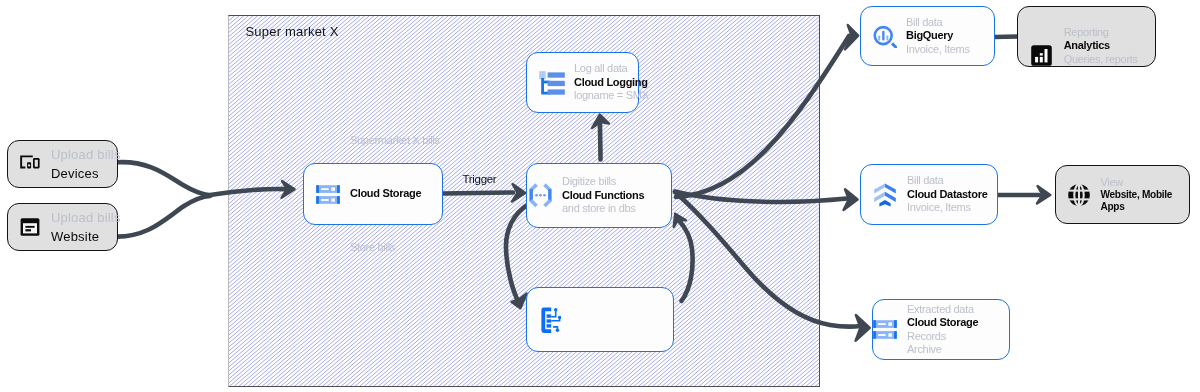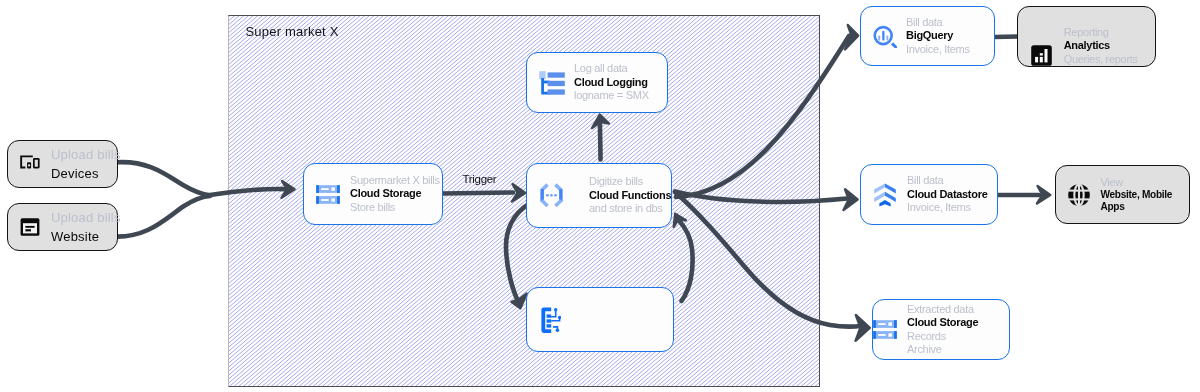--- a/index.html
+++ b/index.html
@@ -126,46 +126,46 @@
         <rect x="21.1" y="0.2" width="2.7" height="7.7" fill="#1a73e8"></rect>
         <rect x="5.1" y="3.2" width="7.6" height="1.8" fill="#ffffff"></rect>
         <rect x="15.4" y="2.4" width="3.5" height="3.4" fill="#ffffff"></rect>
         <rect x="0.2" y="11.1" width="23.6" height="7.7" fill="#8ab4f8"></rect>
         <rect x="0.2" y="11.1" width="2.7" height="7.7" fill="#1a73e8"></rect>
         <rect x="21.1" y="11.1" width="2.7" height="7.7" fill="#1a73e8"></rect>
         <rect x="5.1" y="14.1" width="7.6" height="1.8" fill="#ffffff"></rect>
         <rect x="15.4" y="13.3" width="3.5" height="3.4" fill="#ffffff"></rect>
       </svg>
     </div>
-    <div class="txt" style="margin-left:10px;">
+    <div class="txt" style="margin-left:10px;gap:40px;">
       <div class="sub">Supermarket X bills</div>
       <div class="ttl">Cloud Storage</div>
       <div class="sub">Store bills</div>
     </div>
   </div>
 
-  <div class="node gcp" style="left:526px;top:52px;width:142px;height:61px;padding-left:12px;">
+  <div class="node gcp" style="left:526px;top:52px;width:113px;height:61px;padding-left:12px;">
     <div class="ico" style="width:26px;height:24px;">
       <svg viewBox="0 0 26 24" width="26" height="24">
         <rect x="0.2" y="0.2" width="6.5" height="8.0" fill="#aecbfa"></rect>
         <path d="M2.2 7.0h2.8v13.8h5.6v2.8H2.2z" fill="#1a73e8"></path>
         <rect x="5.0" y="9.6" width="5.6" height="2.8" fill="#1a73e8"></rect>
         <rect x="8.6" y="1.4" width="17.2" height="5.3" fill="#5b8fea"></rect>
         <rect x="8.6" y="9.8" width="17.2" height="5.3" fill="#5b8fea"></rect>
         <rect x="8.6" y="18.4" width="17.2" height="5.3" fill="#5b8fea"></rect>
       </svg>
     </div>
     <div class="txt" style="margin-left:9px;">
       <div class="sub">Log all data</div>
       <div class="ttl">Cloud Logging</div>
       <div class="sub">logname = SMX</div>
     </div>
   </div>
 
-  <div class="node gcp" style="left:526px;top:163px;width:146px;height:65px;padding-left:11px;gap:16px;">
+  <div class="node gcp" style="left:526px;top:163px;width:146px;height:65px;">
     <div class="ico" style="width:27px;height:25px;">
       <svg viewBox="0 0 27 25" width="27" height="25">
 
         <path d="M8.3 0.3 10.8 2.9 5.0 8.6 2.4 6.1Z" fill="#8ab4f8"></path>
         <path d="M2.4 6.1h3.5v12.3H2.4Z" fill="#4285f4"></path>
         <path d="M5.0 16.0 10.8 21.8 8.3 24.3 2.4 18.5Z" fill="#8ab4f8"></path>
 
         <path d="M18.7 0.3 16.2 2.9 22.0 8.6 24.6 6.1Z" fill="#8ab4f8"></path>
         <path d="M21.1 6.1h3.5v12.3H21.1Z" fill="#4285f4"></path>
         <path d="M22.0 16.0 16.2 21.8 18.7 24.3 24.6 18.5Z" fill="#8ab4f8"></path>

